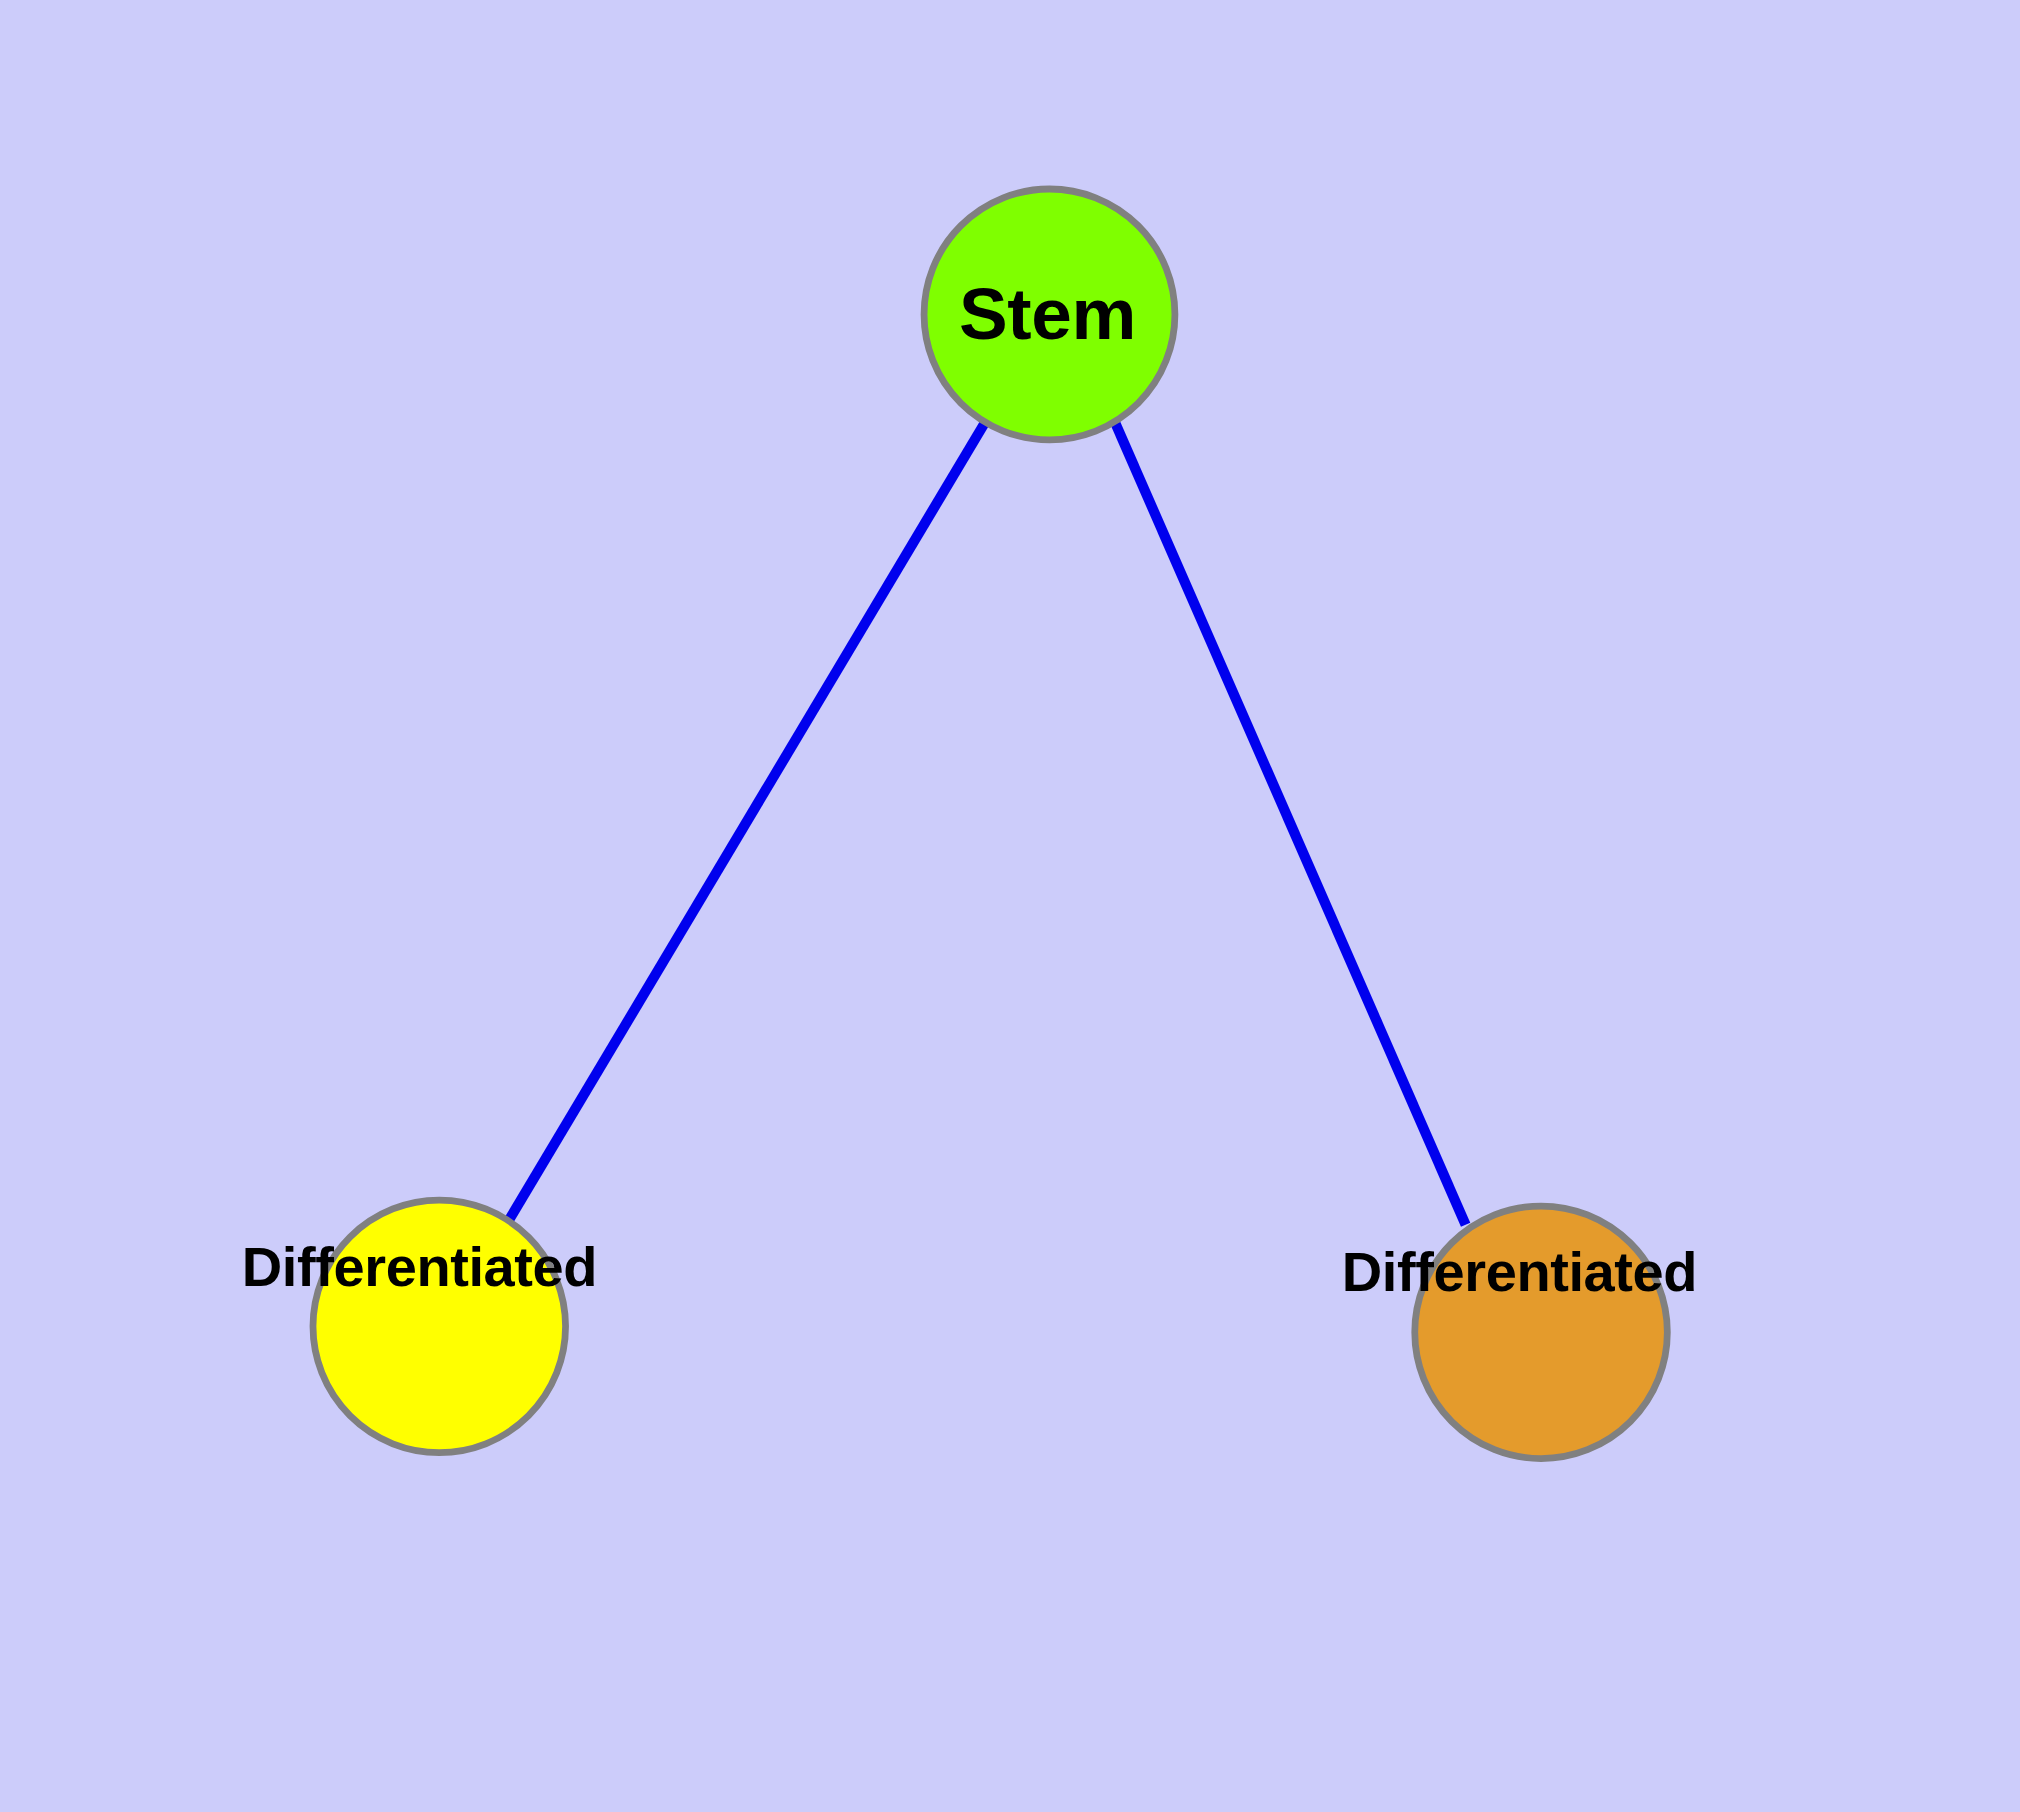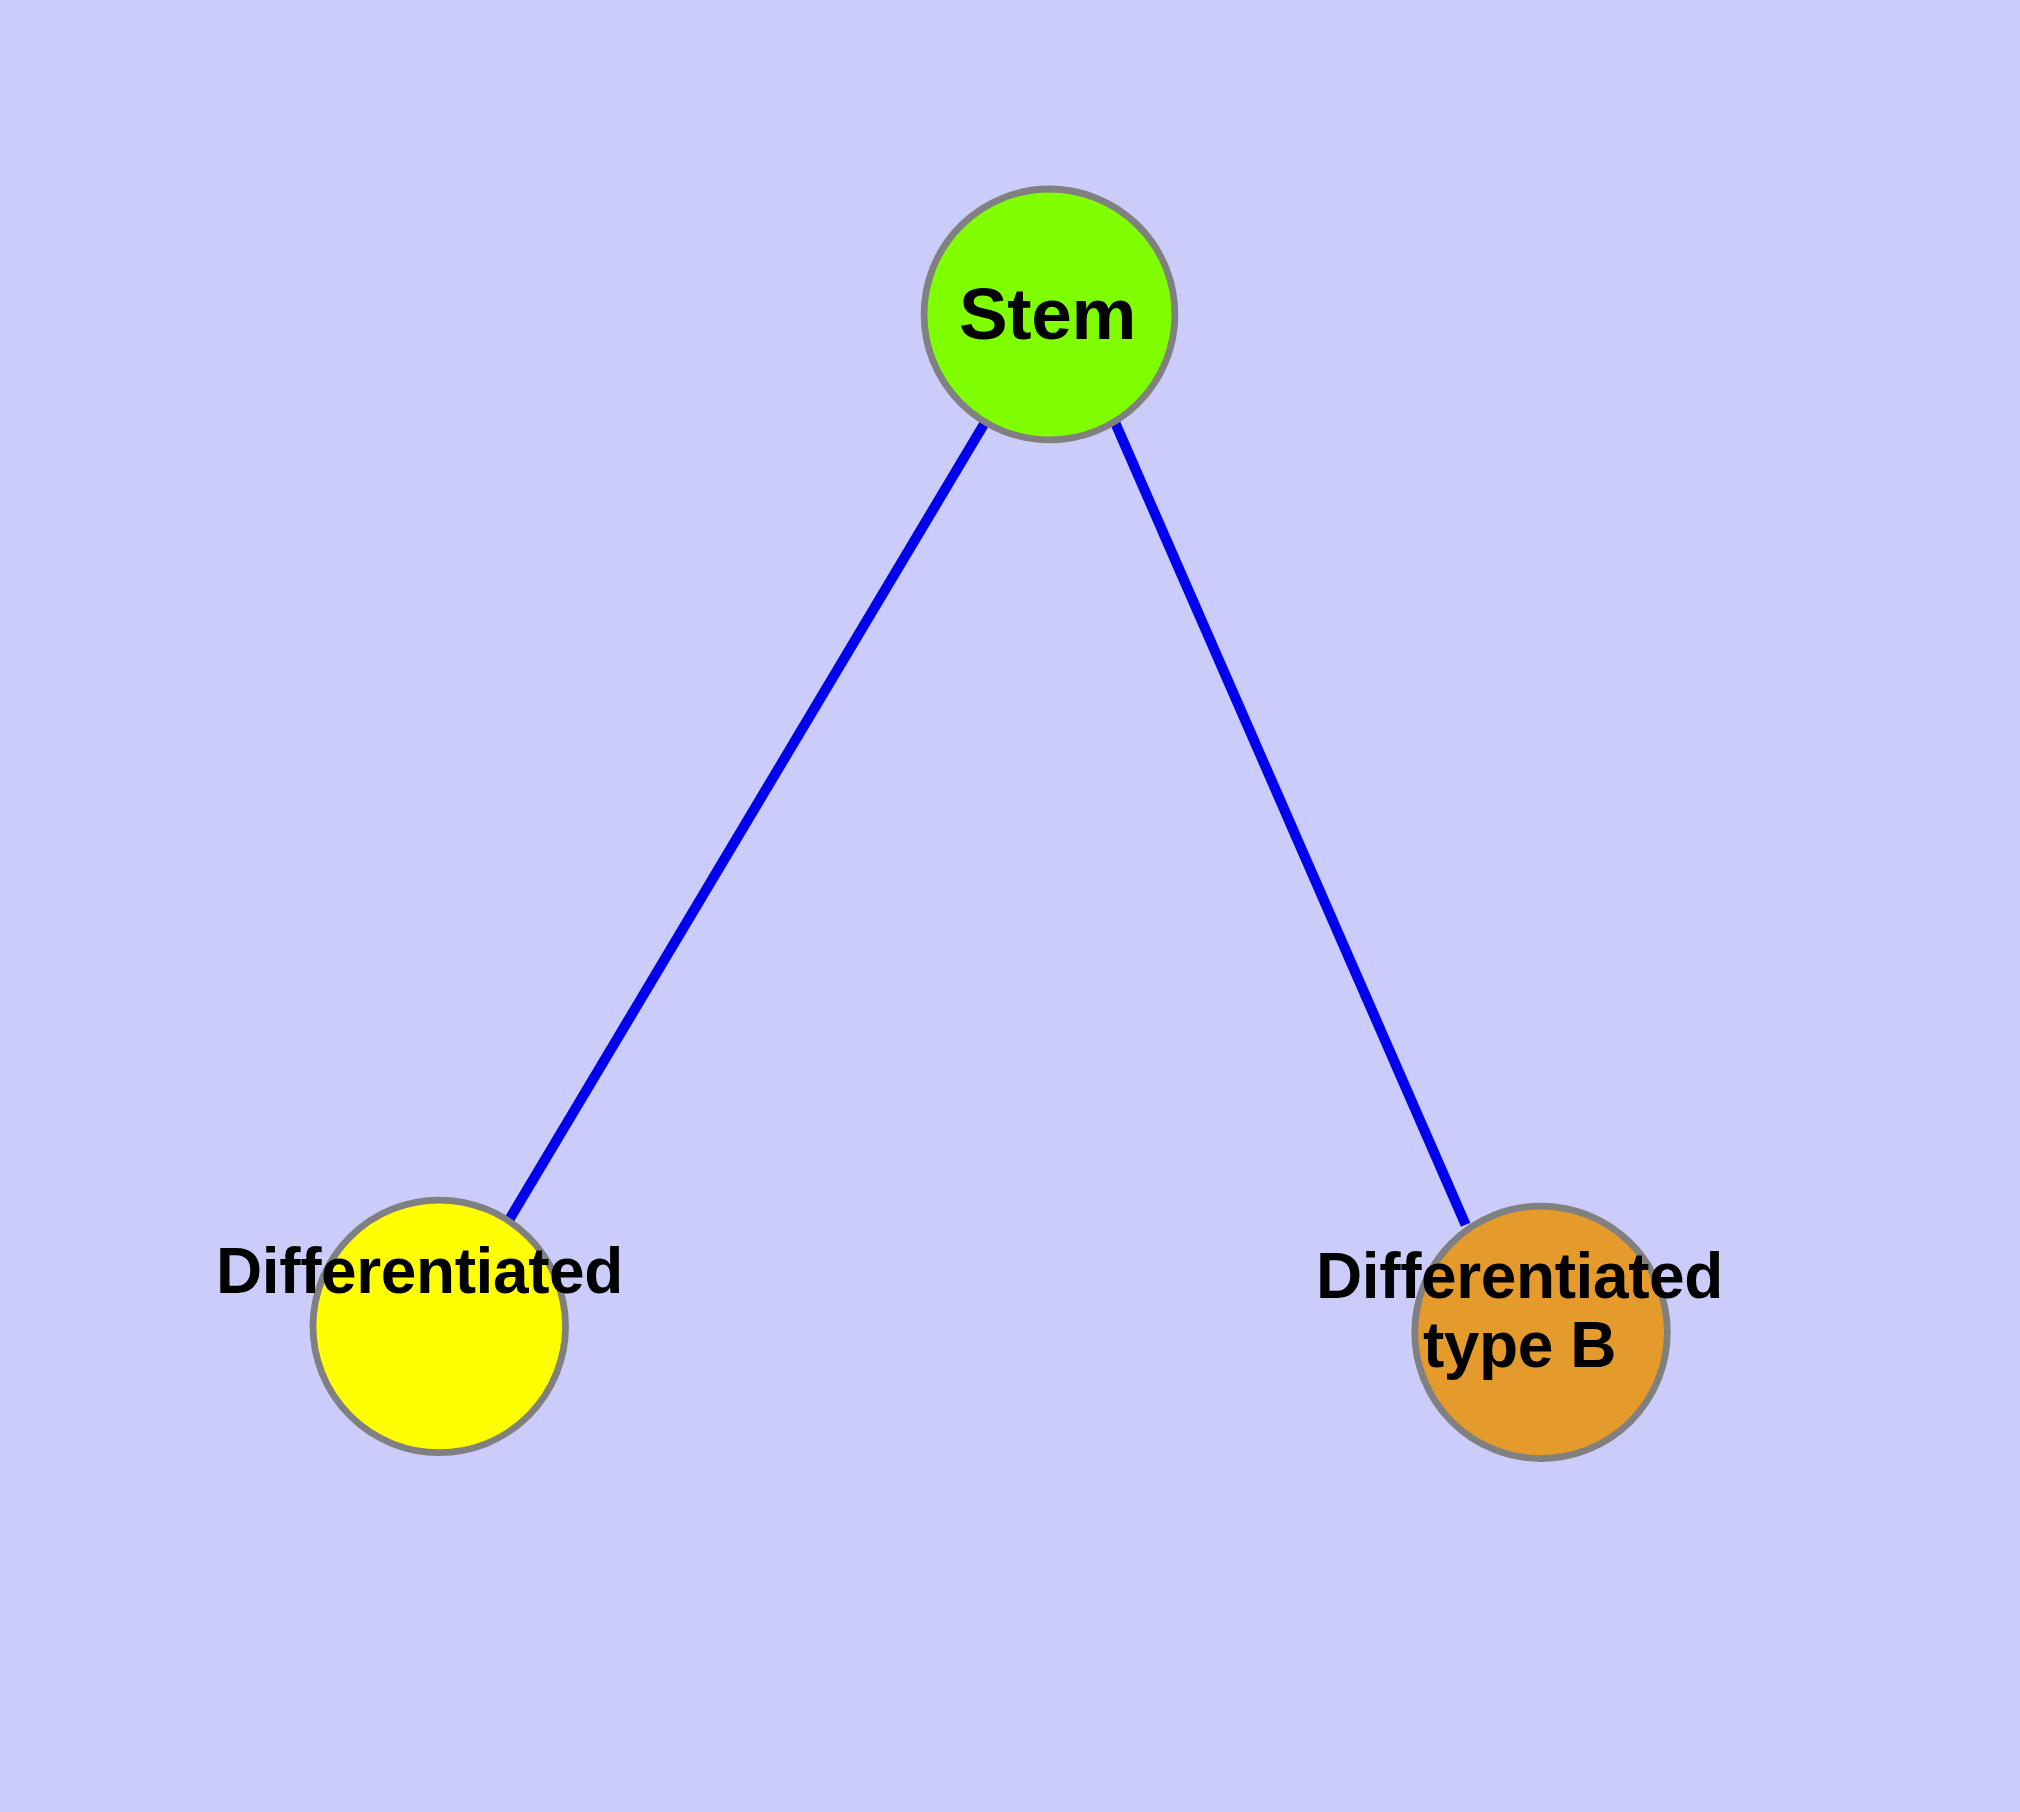--- a/index.html
+++ b/index.html
@@ -42,21 +42,21 @@
     font-weight: bold;
     text-align: center;
     line-height: 1.08;
     white-space: nowrap;
     letter-spacing: -0.4px;
   }
   .label-stem {
     font-size: 73px;
   }
   .label-leaf {
-    font-size: 64px;
+    font-size: 56px;
   }
   .label-line {
     display: block;
   }
 </style>
 </head>
 <body>
 
 <div id="canvas" style="background: rgb(204, 204, 250); width: 2021px; height: 1812px;">
 
@@ -75,17 +75,16 @@
   <div class="node-label label-stem" style="left:0; top:275px; width:2099px; text-align:left; padding-left:959px; box-sizing:border-box;">
     <span class="label-line">Stem</span>
   </div>
 
   <div class="node-label label-leaf" style="left:0; top:1237px; width:839px; text-align:center;">
     <span class="label-line">Differentiated</span>
   </div>
 
   <div class="node-label label-leaf" style="left:1100px; top:1242px; width:839px; text-align:center;">
     <span class="label-line">Differentiated</span>
-    <span class="label-line">type B</span>
   </div>
 
 </div>
 
 
 </body></html>

